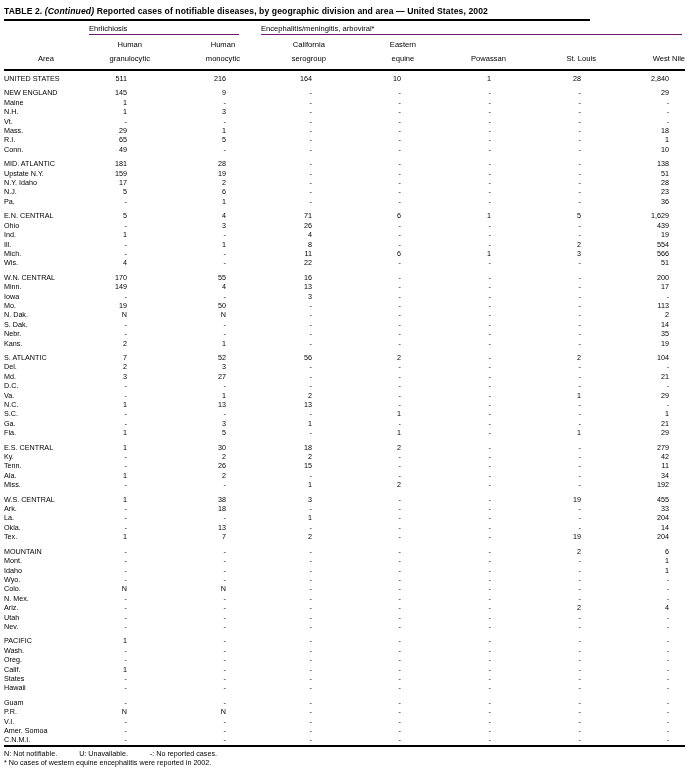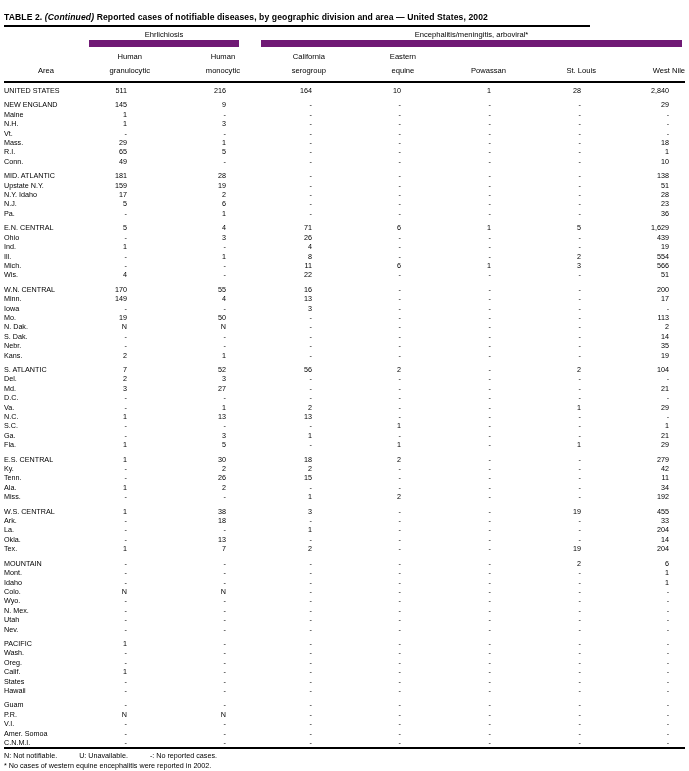--- a/index.html
+++ b/index.html
@@ -1,30 +1,30 @@
 <!DOCTYPE html>
 <html><head>
 <meta charset="utf-8">
 <style>
   html,body{margin:0;padding:0;background:#fff;color:#000;}
   body{width:689px;font-family:"Liberation Sans","DejaVu Sans",sans-serif;-webkit-font-smoothing:none;}
-  .page{box-sizing:border-box;width:594px;min-height:771px;padding:10px 4px 0 4px;}
+  .page{box-sizing:border-box;width:594px;min-height:771px;padding:4px 4px 0 4px;}
   .title{font-size:8.6px;font-weight:bold;letter-spacing:0.1px;padding:2px 0 3px 0;border-bottom:2px solid #000;white-space:nowrap;}
   .title .ital{font-style:italic;}
   table{border-collapse:collapse;table-layout:fixed;width:681px;border-bottom:2.5px solid #000;}
   col.w-area{width:84px;}
   col.w-c1{width:62px;}
   col.w-c2{width:90px;}
   col.w-c3{width:86px;}
   col.w-c4{width:90px;}
   col.w-c5{width:90px;}
   col.w-c6{width:90px;}
   col.w-c7{width:89px;}
   .group-row td{padding-top:3px;vertical-align:bottom;}
-  .group-label{text-align:center;font-size:7.6px;border-bottom:7px solid #701a75;padding-bottom:1px;white-space:nowrap;}
+  .group-label{text-align:left;font-size:7.6px;border-bottom:1px solid #701a75;padding-bottom:1px;white-space:nowrap;}
   .group-label.g2{margin-left:20px;margin-right:2px;}
   .header-row th{font-weight:normal;font-size:7.6px;vertical-align:bottom;padding:2px 0 3px 0;border-bottom:2px solid #000;line-height:14px;}
   th.area-h{text-align:center;font-size:7.6px;}
   th.num-h{text-align:right;}
   .hwrap{display:inline-block;text-align:center;white-space:nowrap;}
   tbody td{font-size:7.2px;line-height:9.4px;padding:0;white-space:nowrap;overflow:visible;}
   td.area{text-align:left;}
   td.num{text-align:right;}
   .c1{padding-right:23px;}
   .c2{padding-right:14px;}
@@ -563,48 +563,58 @@
           <td class="area">Idaho</td>
           <td class="num c1">-</td>
           <td class="num c2">-</td>
           <td class="num c3">-</td>
           <td class="num c4">-</td>
           <td class="num c5">-</td>
           <td class="num c6">-</td>
           <td class="num c7">1</td>
         </tr>
         <tr>
+          <td class="area">Wyo.</td>
+          <td class="num c1">-</td>
+          <td class="num c2">-</td>
+          <td class="num c3">-</td>
+          <td class="num c4">-</td>
+          <td class="num c5">-</td>
+          <td class="num c6">-</td>
+          <td class="num c7">-</td>
+        </tr>
+        <tr>
           <td class="area">Colo.</td>
           <td class="num c1">N</td>
           <td class="num c2">N</td>
           <td class="num c3">-</td>
           <td class="num c4">-</td>
           <td class="num c5">-</td>
           <td class="num c6">-</td>
           <td class="num c7">-</td>
         </tr>
         <tr>
-          <td class="area">Wyo.</td>
-          <td class="num c1">-</td>
-          <td class="num c2">-</td>
-          <td class="num c3">-</td>
-          <td class="num c4">-</td>
-          <td class="num c5">-</td>
-          <td class="num c6">-</td>
-          <td class="num c7">-</td>
-        </tr>
-        <tr>
           <td class="area">N. Mex.</td>
           <td class="num c1">-</td>
           <td class="num c2">-</td>
           <td class="num c3">-</td>
           <td class="num c4">-</td>
           <td class="num c5">-</td>
           <td class="num c6">-</td>
           <td class="num c7">-</td>
+        </tr>
+        <tr>
+          <td class="area">Ariz.</td>
+          <td class="num c1">-</td>
+          <td class="num c2">-</td>
+          <td class="num c3">-</td>
+          <td class="num c4">-</td>
+          <td class="num c5">-</td>
+          <td class="num c6">2</td>
+          <td class="num c7">4</td>
         </tr>
         <tr>
           <td class="area">Utah</td>
           <td class="num c1">-</td>
           <td class="num c2">-</td>
           <td class="num c3">-</td>
           <td class="num c4">-</td>
           <td class="num c5">-</td>
           <td class="num c6">-</td>
           <td class="num c7">-</td>

